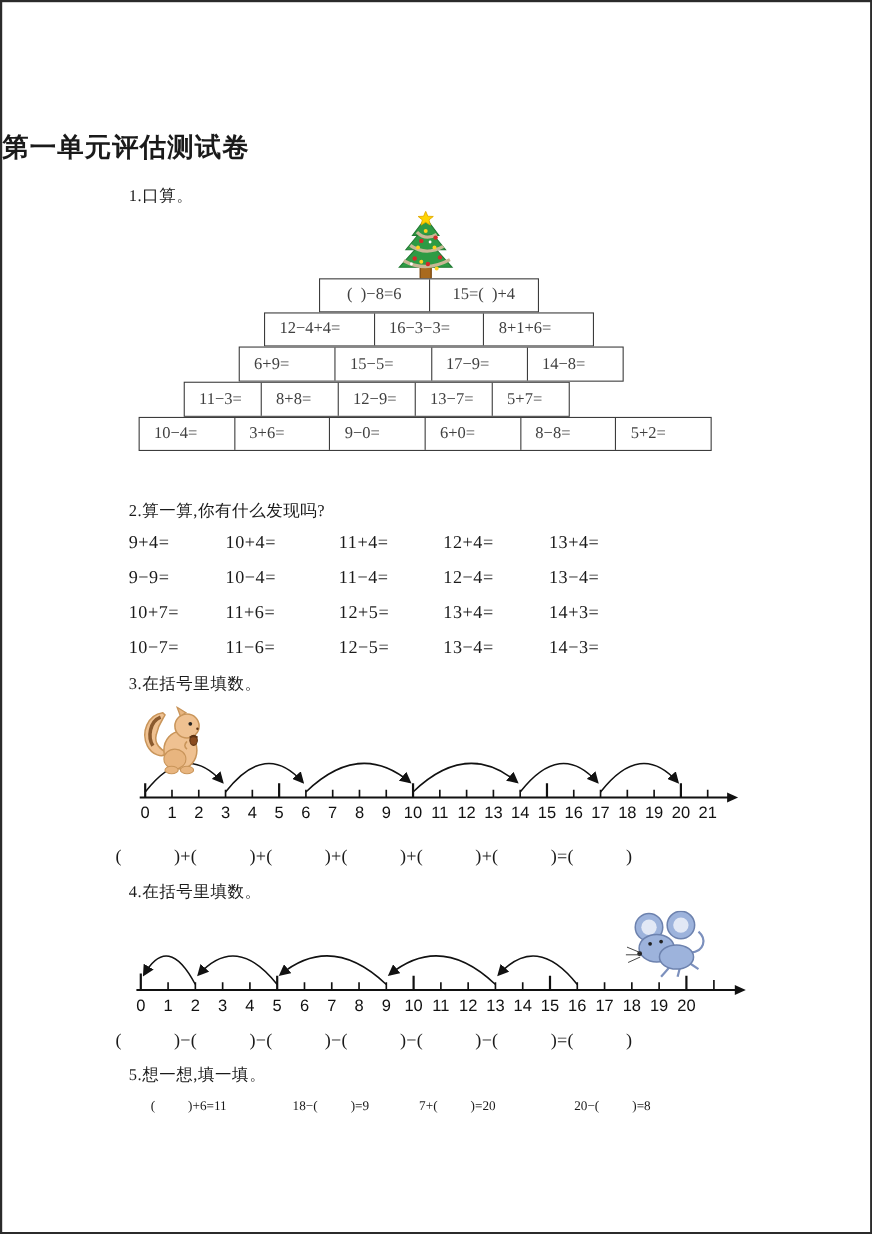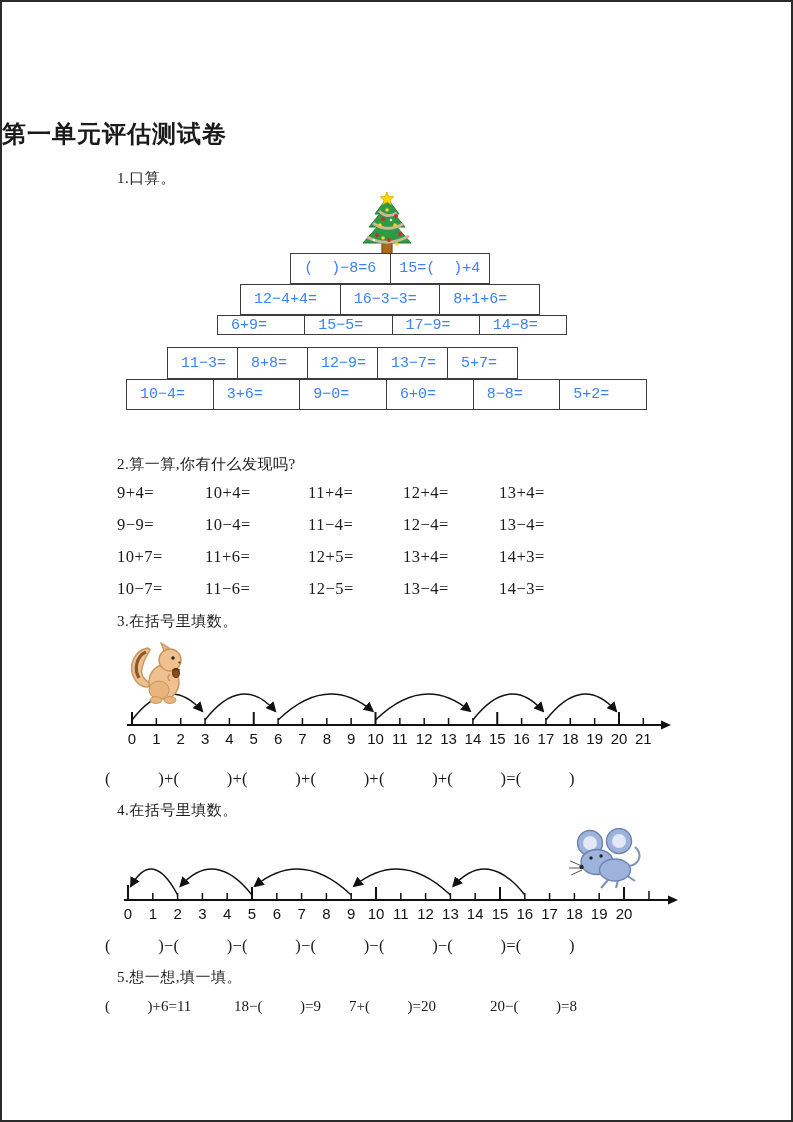--- a/index.html
+++ b/index.html
@@ -10,29 +10,29 @@
     overflow:hidden;
   }
   .abs{position:absolute;}
   .title{
     left:0;top:116px;width:100%;text-align:left;
     font-size:24px;font-weight:bold;letter-spacing:1px;
   }
   .qlabel{font-size:15px;letter-spacing:.5px;}
   .eq{position:absolute;font-size:16.5px;letter-spacing:.5px;white-space:pre;}
   .ans{position:absolute;font-size:16.5px;white-space:pre;letter-spacing:.2px;}
-  .q5item{position:absolute;font-size:15px;white-space:pre;}
+  .q5item{position:absolute;font-size:12px;white-space:pre;margin-left:32px;}
   .prow{
     position:absolute;display:flex;box-sizing:border-box;
     border:1.6px solid #3c3c3c;background:#fff;
   }
   .pcell{
     flex:1 1 0;box-sizing:border-box;border-left:1.6px solid #3c3c3c;
-    font-family:Liberation Mono, monospace;
-    font-size:15px;color:#3b82f6;white-space:pre;
+    font-family:Liberation Serif, serif;
+    font-size:15px;color:#404040;white-space:pre;
     display:flex;align-items:center;padding-left:13px;
   }
   .pcell:first-child{border-left:none;}
   .prow.c .pcell{justify-content:center;padding-left:0;}
   .footer{left:0;top:1071px;width:100%;text-align:center;font-size:13.5px;color:#333;}
   svg text{
     font-family:"Liberation Sans","DejaVu Sans",sans-serif;
     font-size:15px;fill:#111;
   }
 </style>
@@ -73,21 +73,21 @@
   <div class="abs" id="pyramid">
       <div class="prow c" style="left: 288px; top: 251px; width: 200px; height: 31px;">
         <div class="pcell">(  )−8=6</div>
         <div class="pcell">15=(  )+4</div>
       </div>
       <div class="prow" style="left: 238px; top: 282px; width: 300px; height: 31px; justify-content: space-between;">
         <div class="pcell">12−4+4=</div>
         <div class="pcell">16−3−3=</div>
         <div class="pcell">8+1+6=</div>
       </div>
-      <div class="prow" style="left: 215px; top: 313px; width: 350px; height: 20px;">
+      <div class="prow" style="left: 215px; top: 313px; width: 350px; height: 32px;">
         <div class="pcell">6+9=</div>
         <div class="pcell">15−5=</div>
         <div class="pcell">17−9=</div>
         <div class="pcell">14−8=</div>
       </div>
       <div class="prow" style="left: 165px; top: 345px; width: 351px; height: 32px;">
         <div class="pcell">11−3=</div>
         <div class="pcell">8+8=</div>
         <div class="pcell">12−9=</div>
         <div class="pcell">13−7=</div>

